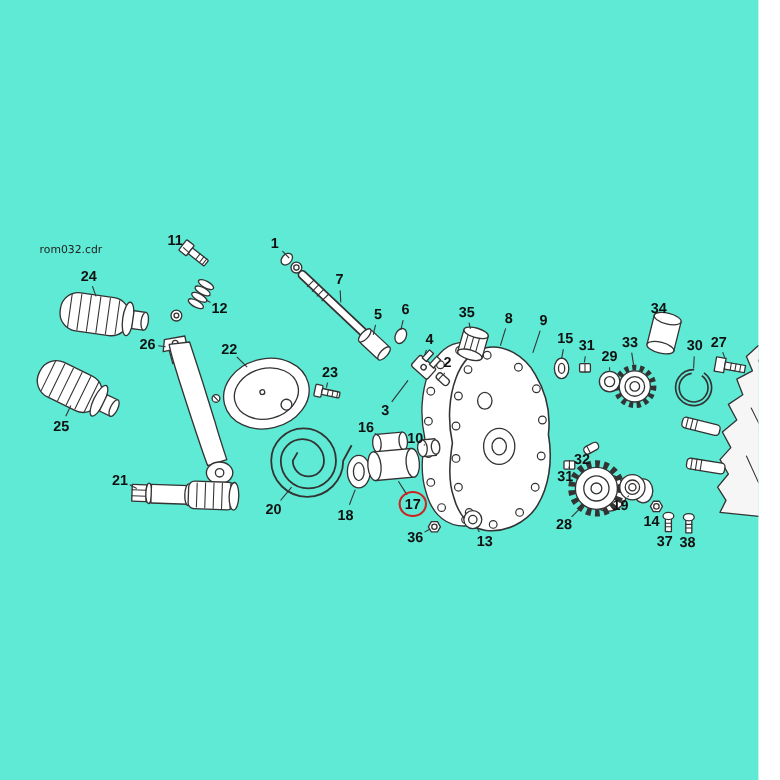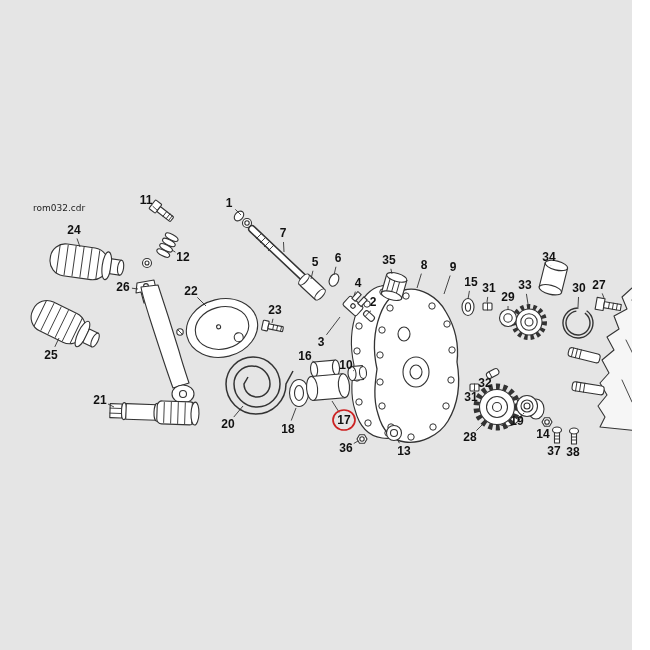--- a/index.html
+++ b/index.html
@@ -1,16 +1,16 @@
 <!DOCTYPE html>
 <html><head>
 <meta charset="utf-8">
 <style>
   html,body{margin:0;padding:0;background:#ffffff;}
-  .stage{position:relative;width:632px;height:650px;background:#e5e5e5;overflow:hidden;}
+  .stage{position:relative;width:632px;height:650px;background:#5eead4;overflow:hidden;}
   #diagram{display:block;width:650px;height:650px;}
   .filelabel{font:9px "DejaVu Sans", sans-serif;fill:#222;}
   
   #diagram .p rect,#diagram .p path,#diagram .p circle,#diagram .p ellipse,#diagram .p polygon,
   #diagram rect.p,#diagram path.p,#diagram circle.p,#diagram ellipse.p,#diagram polygon.p{
     fill:#fff;stroke:#333;stroke-width:1.1;stroke-linejoin:round;stroke-linecap:round;
   }
   
   #diagram .p .d,#diagram .d{fill:none;stroke:#333;stroke-width:0.9;}
   #diagram .teeth{fill:none;stroke:#333;}

